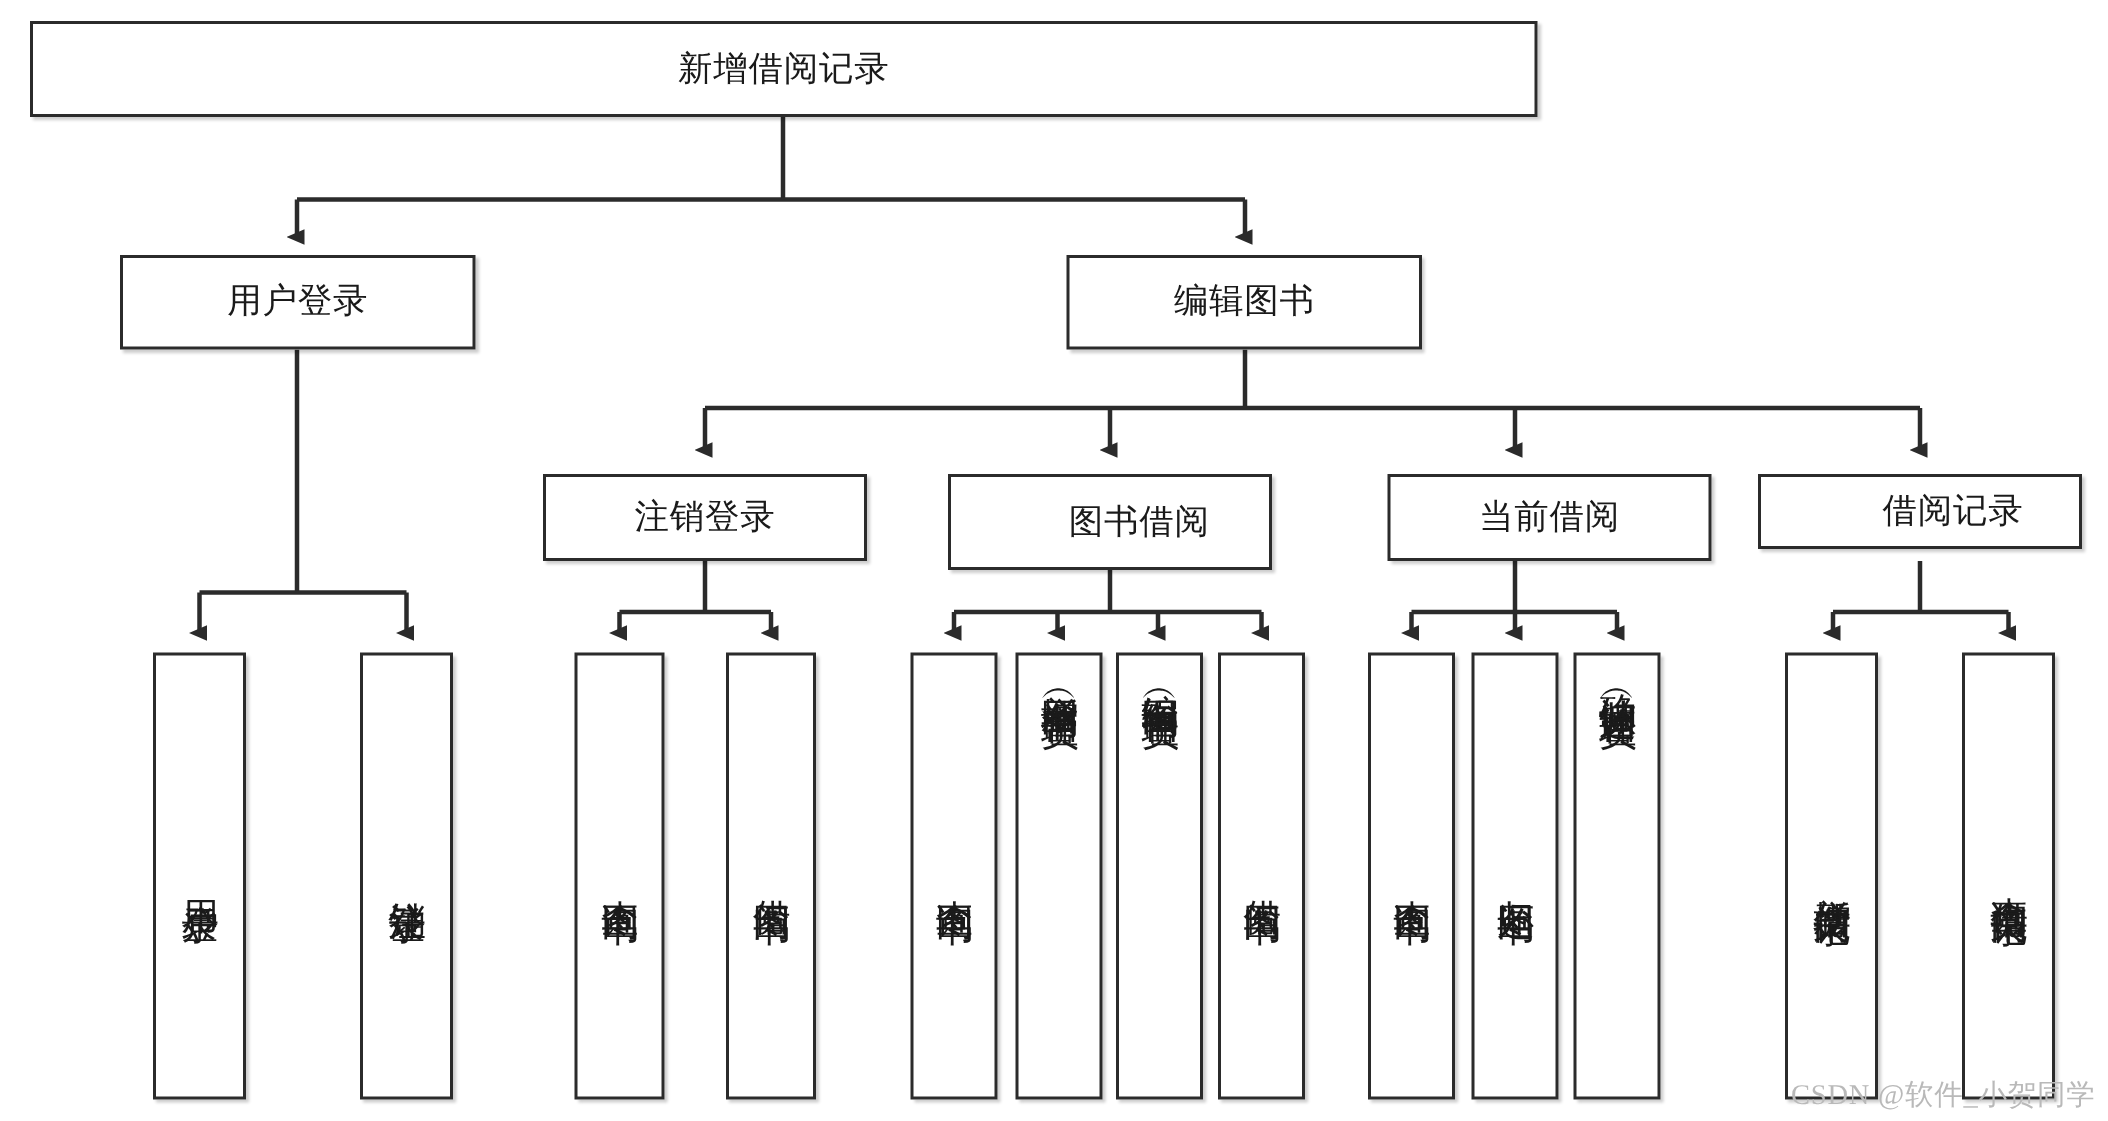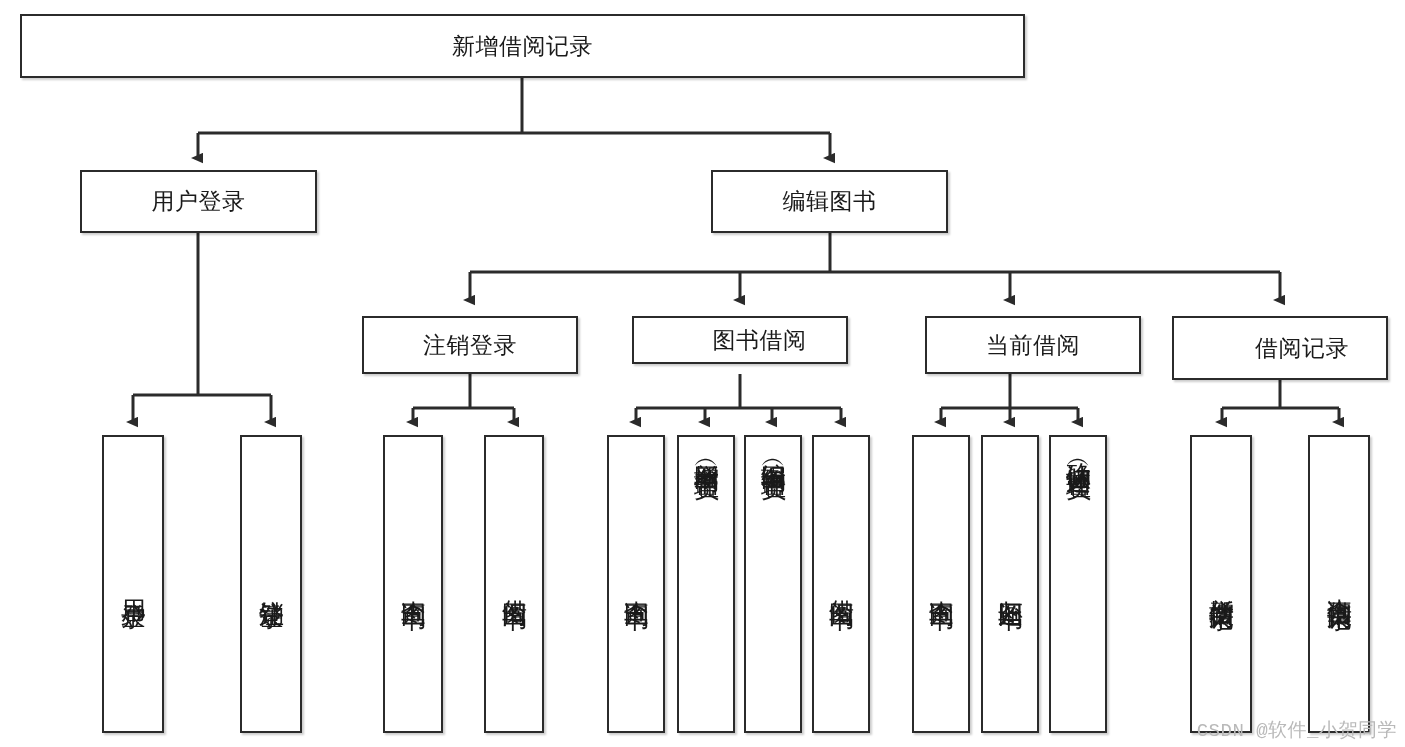--- a/index.html
+++ b/index.html
@@ -67,21 +67,21 @@
   }
   #watermark {
     position: absolute;
     right: 8px;
     bottom: 4px;
     font-size: 19px;
     color: #b9b9b9;
     letter-spacing: 0.5px;
     z-index: 3;
     white-space: nowrap;
-    font-family: Liberation Mono, monospace;
+    font-family: Liberation Serif, serif;
   }
 </style>
 </head>
 <body>
 
 <div id="stage">
 
   <svg id="connectors" viewBox="0 0 1405 747" xmlns="http://www.w3.org/2000/svg">
     <defs>
       <marker id="arrow" markerWidth="12" markerHeight="12" refX="5.2" refY="5" orient="auto" markerUnits="userSpaceOnUse">
@@ -139,27 +139,27 @@
   <div class="node horiz" style="left:80px; top:170px; width:237px; height:63px;">
     <span class="label">用户登录</span>
   </div>
   <div class="node horiz" style="left:711px; top:170px; width:237px; height:63px;">
     <span class="label">编辑图书</span>
   </div>
 
   <div class="node horiz" style="left:362px; top:316px; width:216px; height:58px;">
     <span class="label">注销登录</span>
   </div>
-  <div class="node horiz" style="left:632px; top:316px; width:216px; height:48px;padding-left:39px;">
+  <div class="node horiz" style="left:632px; top:316px; width:216px; height:64px;padding-left:39px;">
     <span class="label">图书借阅</span>
   </div>
   <div class="node horiz" style="left:902px; top:316px; width:216px; height:58px;margin-left:23px;">
     <span class="label">当前借阅</span>
   </div>
-  <div class="node horiz" style="left:1172px; top:316px; width:216px; height:64px;padding-left:44px;">
+  <div class="node horiz" style="left:1172px; top:316px; width:216px; height:50px;padding-left:44px;">
     <span class="label">借阅记录</span>
   </div>
 
   <div class="node vert centered" style="left:102px; top:435px; width:62px; height:298px;">
     <span class="label">用户登录</span>
   </div>
   <div class="node vert centered" style="left:240px; top:435px; width:62px; height:298px;">
     <span class="label">注销登录</span>
   </div>
 

